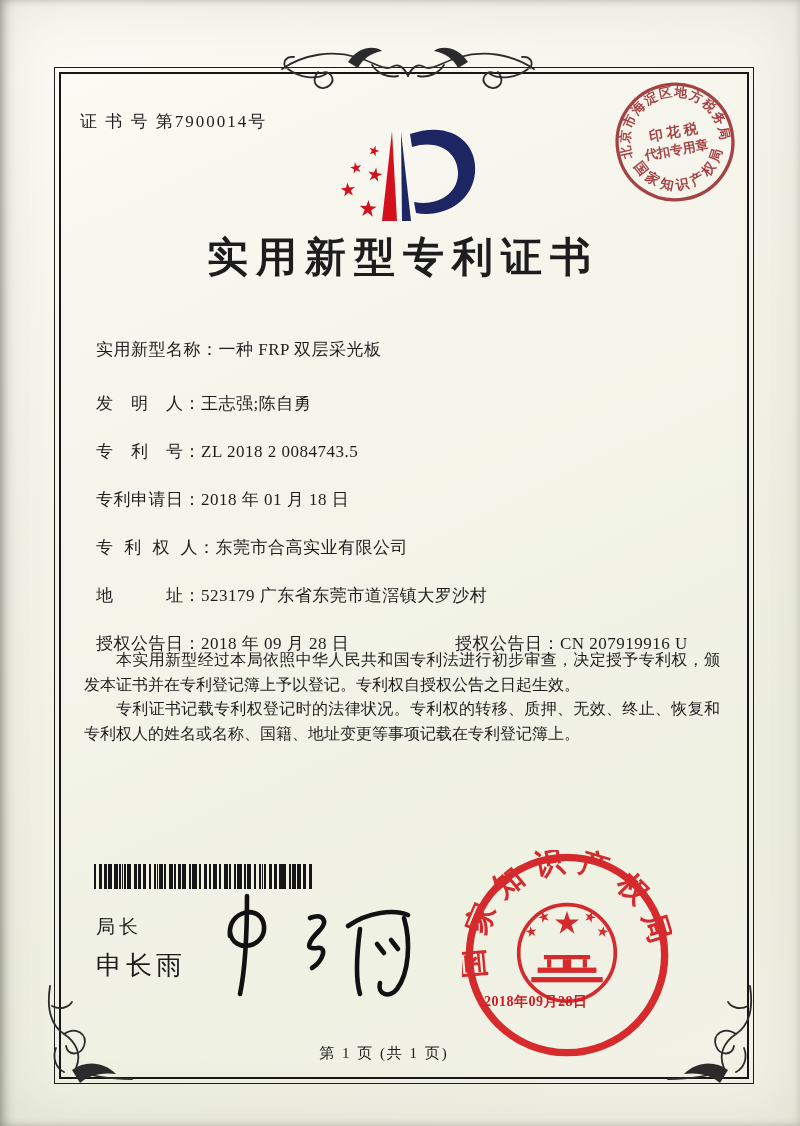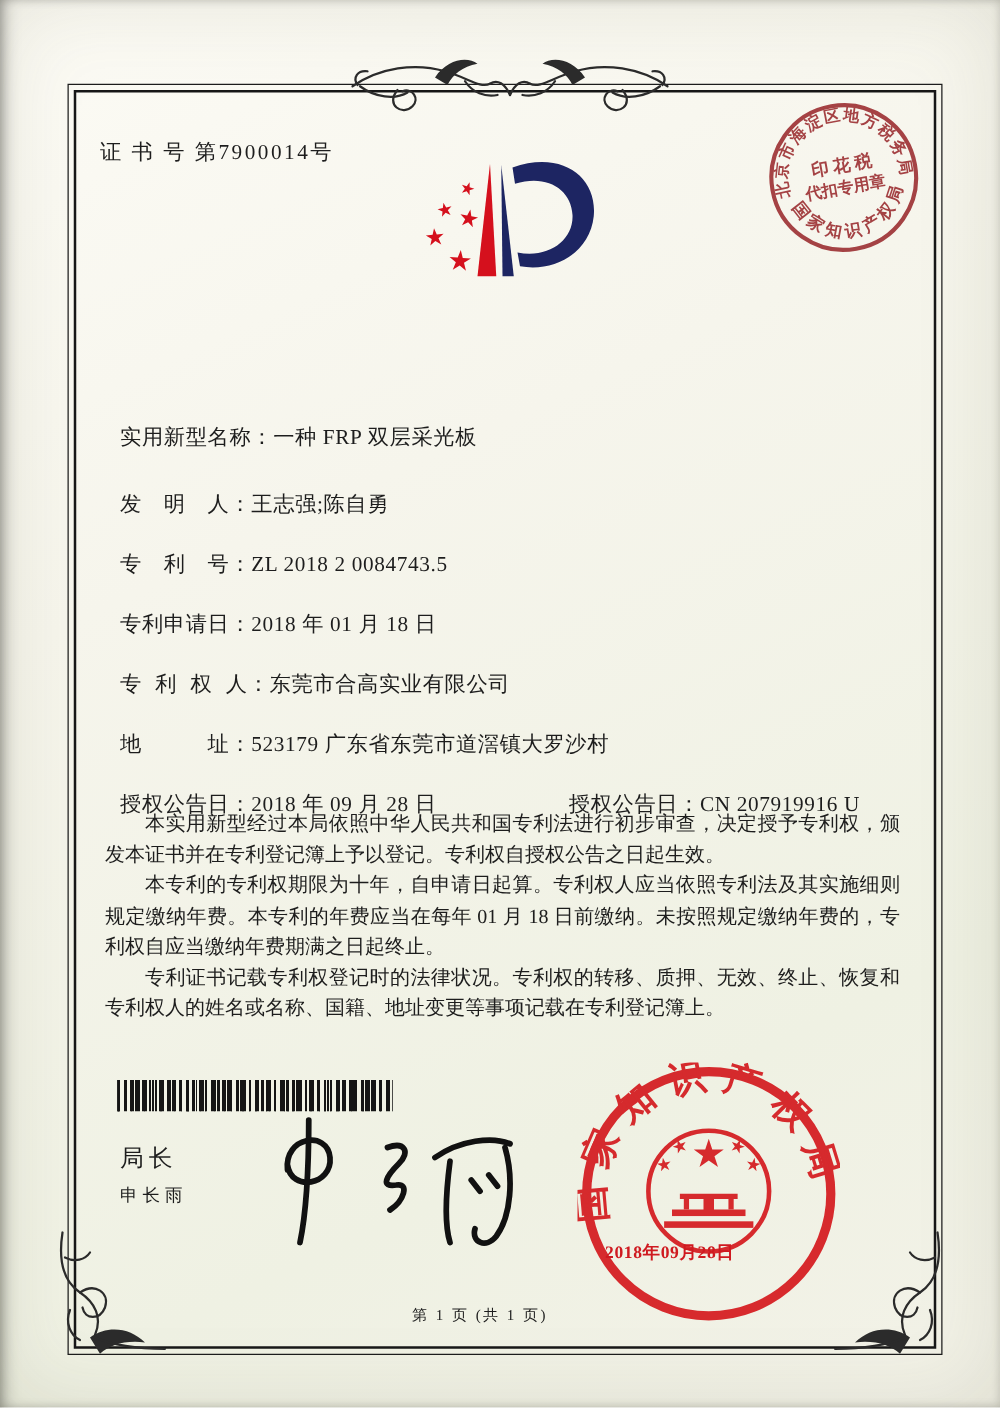--- a/index.html
+++ b/index.html
@@ -22,26 +22,26 @@
   .gazette{position:absolute;left:359px;top:0;}
   .paras{position:absolute;left:84px;top:648px;width:636px;font-size:16px;line-height:24.5px;text-align:justify;}
   .paras p{margin:0;text-indent:2em;}
   .barcode{position:absolute;left:94px;top:864px;width:220px;height:25px;
     background:
       repeating-linear-gradient(90deg,#151515 0 2px,rgba(0,0,0,0) 2px 5px),
       repeating-linear-gradient(90deg,#151515 0 1px,rgba(0,0,0,0) 1px 7px),
       repeating-linear-gradient(90deg,#151515 0 2px,rgba(0,0,0,0) 2px 11px),
       repeating-linear-gradient(90deg,#151515 0 1px,rgba(0,0,0,0) 1px 17px);}
   .director-title{position:absolute;left:96px;top:914px;font-size:19px;letter-spacing:4px;text-align:center;}
-  .director-name{position:absolute;left:96px;top:948px;font-size:14px;letter-spacing:4px;}
+  .director-name{position:absolute;left:96px;top:948px;font-size:26px;letter-spacing:4px;}
   .signature{position:absolute;left:200px;top:882px;width:215px;height:118px;}
   .seal{position:absolute;left:462px;top:850px;width:210px;height:210px;opacity:.93;mix-blend-mode:multiply;}
   .seal-date{position:absolute;left:484px;top:993px;width:200px;font-size:14px;font-weight:700;color:#cf1a20;letter-spacing:.5px;white-space:nowrap;}
   .tax-stamp{position:absolute;left:613px;top:80px;width:124px;height:124px;transform:rotate(-10deg);opacity:.88;mix-blend-mode:multiply;}
-  .footer{position:absolute;left:54px;top:1044px;width:660px;text-align:center;font-size:12px;letter-spacing:2px;}
+  .footer{position:absolute;left:54px;top:1044px;width:660px;text-align:center;font-size:15px;letter-spacing:2px;}
   svg text{font-family:"Liberation Serif","DejaVu Serif",serif;}
 </style>
 </head>
 <body>
 
 <div class="page">
 
   <div class="frame-outer">
     <div class="frame-inner"></div>
   </div>
@@ -97,37 +97,37 @@
       <polygon points="0,-1 0.2245,-0.309 0.951,-0.309 0.363,0.118 0.588,0.809 0,0.382 -0.588,0.809 -0.363,0.118 -0.951,-0.309 -0.2245,-0.309" transform="translate(30,70) scale(7.5) rotate(-6)"></polygon>
       <polygon points="0,-1 0.2245,-0.309 0.951,-0.309 0.363,0.118 0.588,0.809 0,0.382 -0.588,0.809 -0.363,0.118 -0.951,-0.309 -0.2245,-0.309" transform="translate(50,89) scale(9) rotate(4)"></polygon>
     </g>
     <polygon points="74,11 64,101 79,101" fill="#d5101d"></polygon>
     <g fill="#1d2562">
       <polygon points="83,12 84,101 93,101"></polygon>
       <path d="M92,14 C132,0 160,22 157,53 C154,82 126,98 98,93 L96,82 C121,87 141,72 140,52 C139,31 119,19 94,27 Z"></path>
     </g>
   </svg>
 
+  <div class="title">实用新型专利证书</div>
 
   <div class="fields">
     <div class="frow" style="top:8px"><span class="flabel">实用新型名称：</span><span class="fvalue">一种 FRP 双层采光板</span></div>
     <div class="frow" style="top:62px"><span class="flabel">发　明　人：</span><span class="fvalue">王志强;陈自勇</span></div>
     <div class="frow" style="top:110px"><span class="flabel">专　利　号：</span><span class="fvalue">ZL 2018 2 0084743.5</span></div>
     <div class="frow" style="top:158px"><span class="flabel">专利申请日：</span><span class="fvalue">2018 年 01 月 18 日</span></div>
     <div class="frow" style="top:206px"><span class="flabel">专 利 权 人：</span><span class="fvalue">东莞市合高实业有限公司</span></div>
     <div class="frow" style="top:254px"><span class="flabel">地　　　址：</span><span class="fvalue">523179 广东省东莞市道滘镇大罗沙村</span></div>
     <div class="frow" style="top:302px;width:630px;">
       <span class="flabel">授权公告日：</span><span class="fvalue">2018 年 09 月 28 日</span>
       <span class="gazette"><span class="flabel">授权公告日：</span><span class="fvalue">CN 207919916 U</span></span>
     </div>
   </div>
 
   <div class="paras">
     <p>本实用新型经过本局依照中华人民共和国专利法进行初步审查，决定授予专利权，颁发本证书并在专利登记簿上予以登记。专利权自授权公告之日起生效。</p>
-    <p>本专利的专利权期限为十年，自申请日起算。专利权人应当依照专利法及其实施细则规定缴纳年费。本专利的年费应当在每年 01 月 18 日前缴纳。未按照规定缴纳年费的，专利权自应当缴纳年费期满之日起终止。</p>
     <p>专利证书记载专利权登记时的法律状况。专利权的转移、质押、无效、终止、恢复和专利权人的姓名或名称、国籍、地址变更等事项记载在专利登记簿上。</p>
   </div>
 
   <div class="barcode"></div>
 
   <div class="director-title">局长</div>
   <div class="director-name">申长雨</div>
 
   <svg class="signature" viewBox="0 0 215 118">
     <g fill="none" stroke="#111" stroke-width="4.6" stroke-linecap="round" stroke-linejoin="round">

